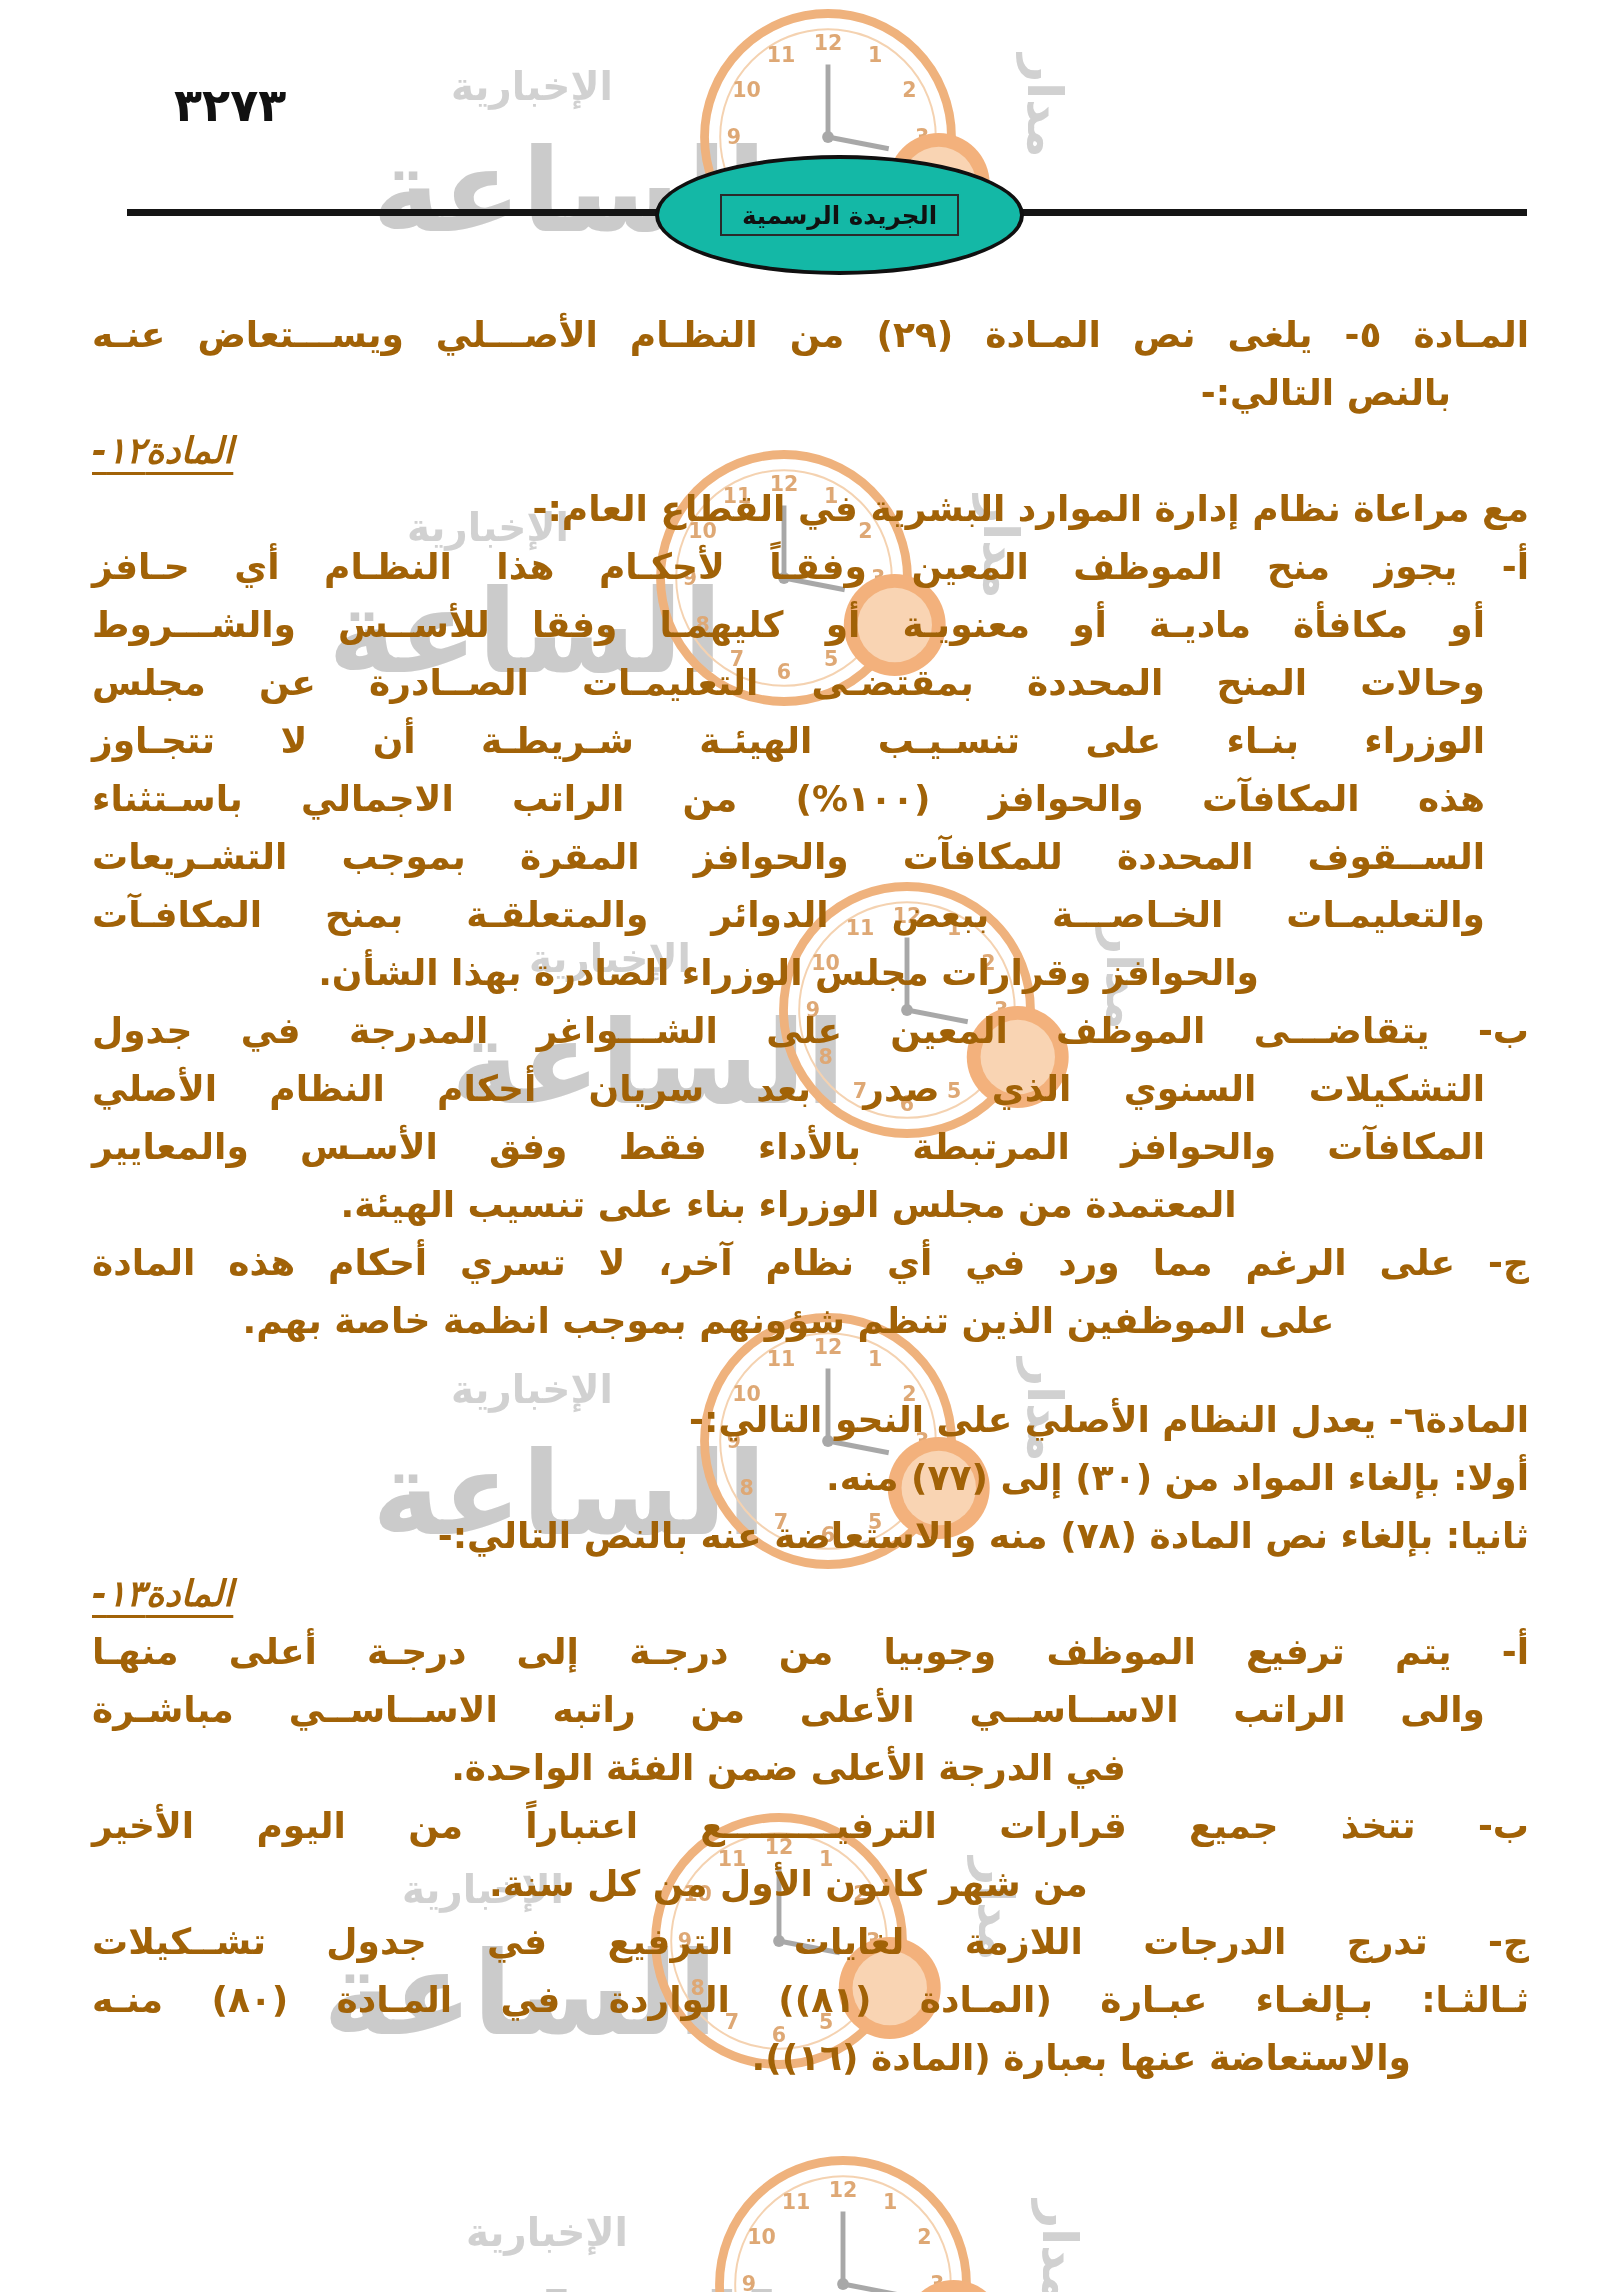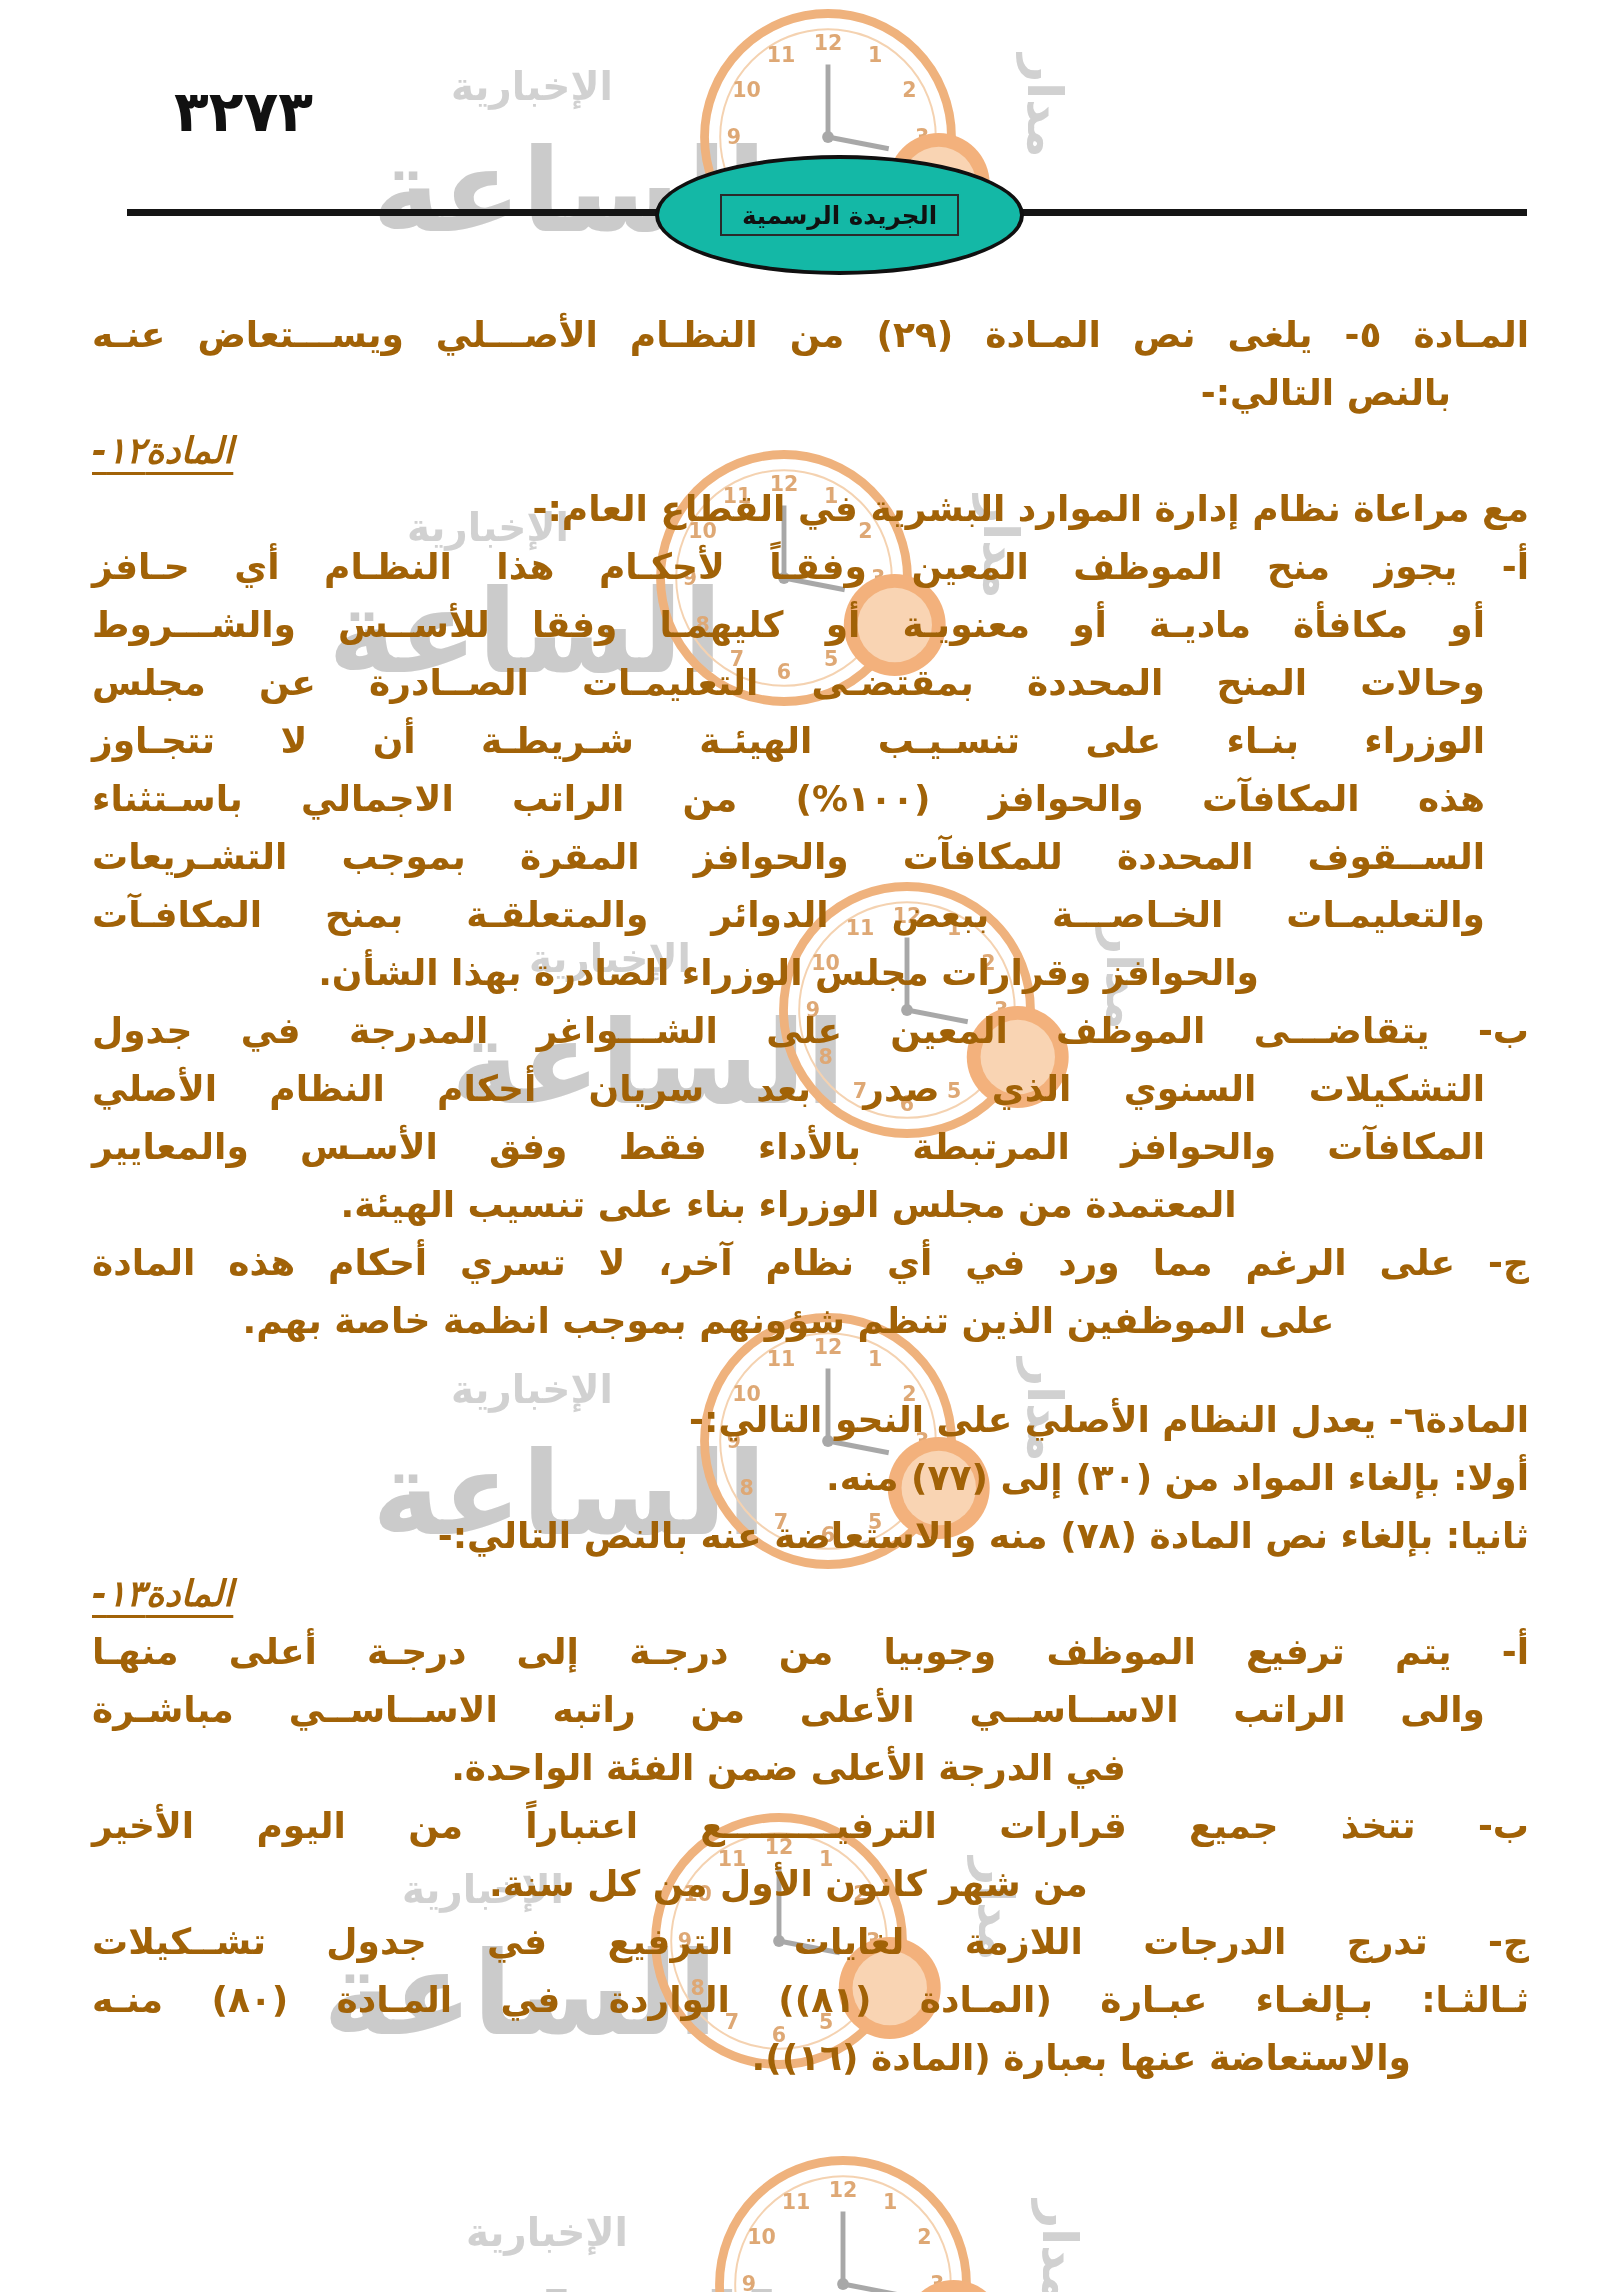--- a/index.html
+++ b/index.html
@@ -31,21 +31,21 @@
     color:#c3c3c3;font-weight:bold;font-size:116px;letter-spacing:2px;white-space:nowrap;
   }
   .wm-side{
     position:absolute;direction:rtl;
     color:#c9c9c9;font-weight:bold;font-size:49px;white-space:nowrap;
     transform:rotate(90deg);transform-origin:left top;
   }
   
   .page-number{
     position:absolute;left:174px;top:78px;z-index:1;
-    font-size:57px;font-weight:bold;color:#111;direction:rtl;
+    font-size:46px;font-weight:bold;color:#111;direction:rtl;
   }
   .header-rule{
     position:absolute;left:127px;top:209px;width:1400px;height:6.9px;
     background:#151515;z-index:1;
   }
   .header-oval{
     position:absolute;left:655px;top:155px;width:361px;height:112px;
     border:4.9px solid #101010;border-radius:50%;
     background:#14b8a6;z-index:2;
     display:flex;align-items:center;justify-content:center;

